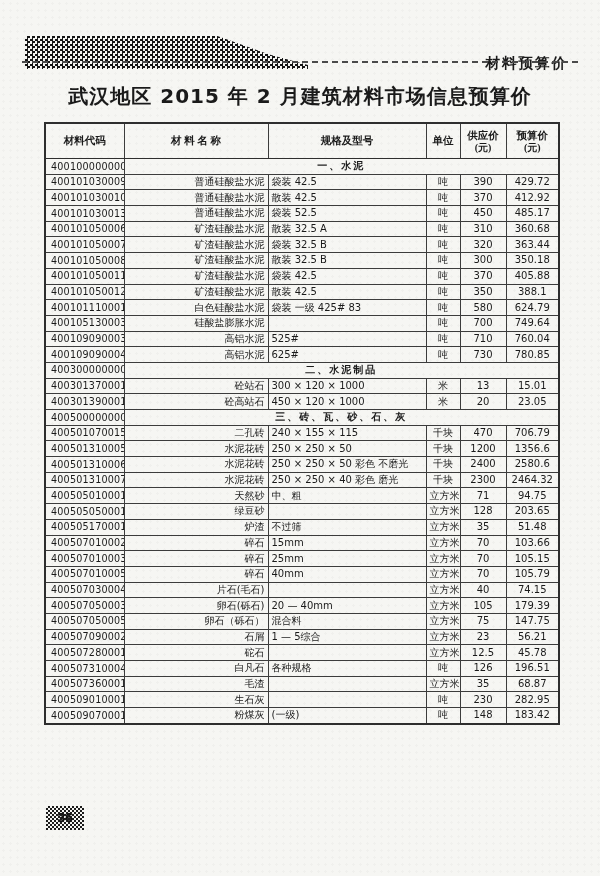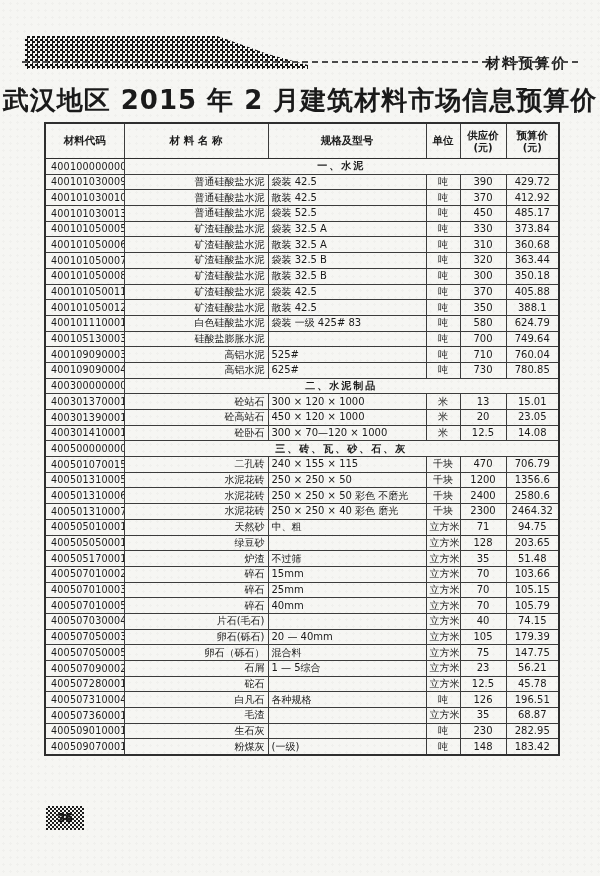--- a/index.html
+++ b/index.html
@@ -27,38 +27,39 @@
   }
 
   .dashed-rule{
     position:absolute;top:47px;left:22px;right:22px;height:14px;
     border-bottom:2px dashed #4a4a4a;
   }
 
   .page-title{
     position:absolute;top:83px;left:0;right:0;
     text-align:center;
-    font-size:26px;font-weight:bold;letter-spacing:1px;
+    font-size:20px;font-weight:bold;letter-spacing:1px;
   }
 
   table.price-table{
     position:absolute;left:44px;top:122px;width:514px;
     border-collapse:collapse;
     table-layout:fixed;
   }
   .price-table th,.price-table td{
     border:1px solid #3c3c3c;
     overflow:hidden;white-space:nowrap;
   }
   .price-table{border:2px solid #2e2e2e;}
   .price-table th{
     font-size:10.5px;font-weight:bold;
     padding:2px 1px;height:30px;
     text-align:center;vertical-align:middle;
     border-bottom:1.5px solid #2e2e2e;
+    font-family:Liberation Serif, serif;
   }
   .price-table th .sub{font-weight:bold;font-size:10px;line-height:1.05;}
   .price-table td{
     font-size:10px;height:14.7px;line-height:1;
     padding:0 3px;vertical-align:middle;
   }
   td.c-code{text-align:center;padding-left:5px;font-size:9.6px;letter-spacing:.2px;}
   td.c-name{text-align:right;}
   td.c-spec{text-align:left;}
   td.c-unit{text-align:center;}
@@ -155,28 +156,20 @@
         </tr>
         <tr>
           <td class="c-code">400101030013</td>
           <td class="c-name">普通硅酸盐水泥</td>
           <td class="c-spec">袋装 52.5</td>
           <td class="c-unit">吨</td>
           <td class="c-num">450</td>
           <td class="c-num">485.17</td>
         </tr>
         <tr>
-          <td class="c-code">400101050005</td>
-          <td class="c-name">矿渣硅酸盐水泥</td>
-          <td class="c-spec">袋装 32.5 A</td>
-          <td class="c-unit">吨</td>
-          <td class="c-num">330</td>
-          <td class="c-num">373.84</td>
-        </tr>
-        <tr>
           <td class="c-code">400101050006</td>
           <td class="c-name">矿渣硅酸盐水泥</td>
           <td class="c-spec">散装 32.5 A</td>
           <td class="c-unit">吨</td>
           <td class="c-num">310</td>
           <td class="c-num">360.68</td>
         </tr>
         <tr>
           <td class="c-code">400101050007</td>
           <td class="c-name">矿渣硅酸盐水泥</td>
@@ -255,28 +248,20 @@
         </tr>
         <tr>
           <td class="c-code">400301390001</td>
           <td class="c-name">砼高站石</td>
           <td class="c-spec">450 × 120 × 1000</td>
           <td class="c-unit">米</td>
           <td class="c-num">20</td>
           <td class="c-num">23.05</td>
         </tr>
         <tr>
-          <td class="c-code">400301410001</td>
-          <td class="c-name">砼卧石</td>
-          <td class="c-spec">300 × 70—120 × 1000</td>
-          <td class="c-unit">米</td>
-          <td class="c-num">12.5</td>
-          <td class="c-num">14.08</td>
-        </tr>
-        <tr>
           <td class="c-code">400500000000</td>
           <td class="c-section" colspan="5">三、砖、瓦、砂、石、灰</td>
         </tr>
         <tr>
           <td class="c-code">400501070015</td>
           <td class="c-name">二孔砖</td>
           <td class="c-spec">240 × 155 × 115</td>
           <td class="c-unit">千块</td>
           <td class="c-num">470</td>
           <td class="c-num">706.79</td>

